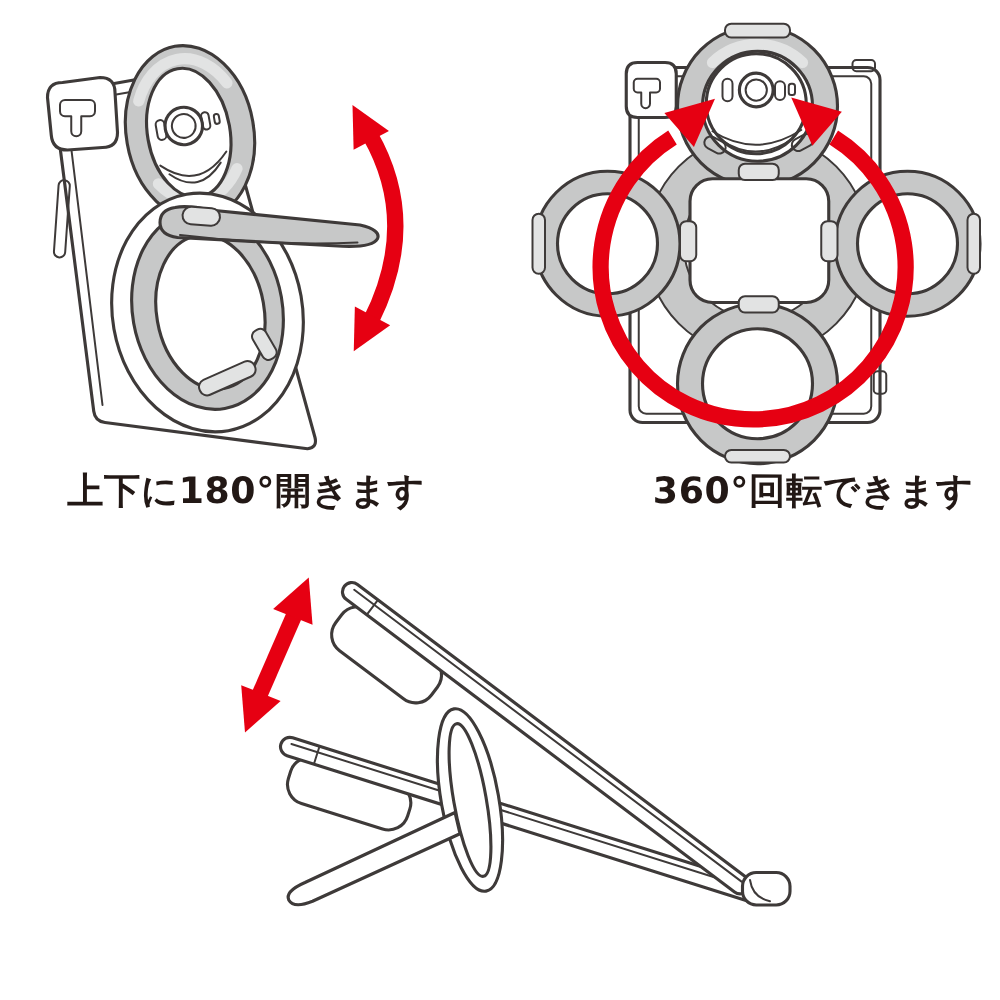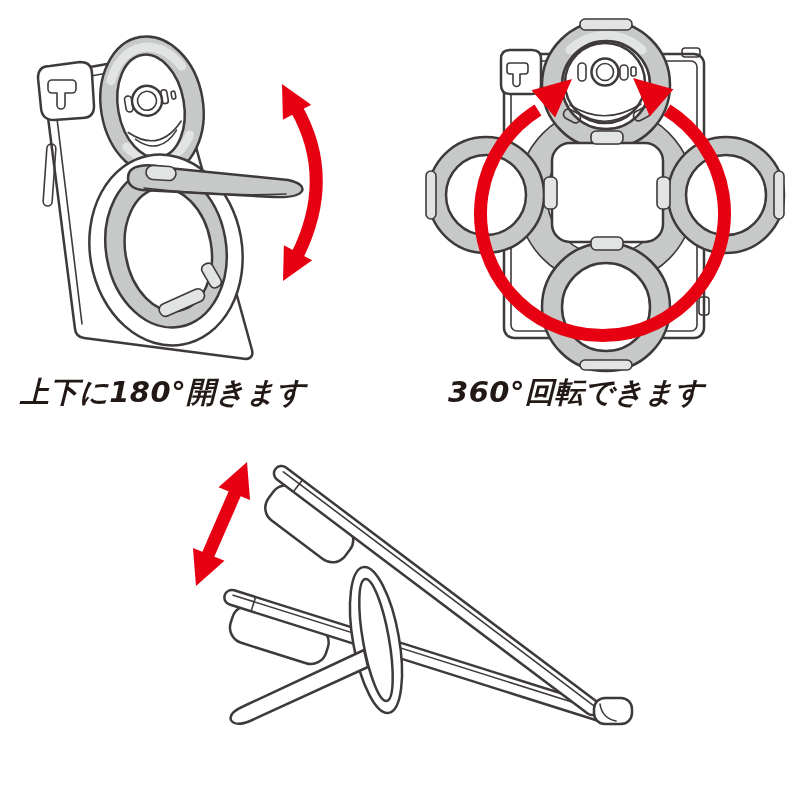--- a/index.html
+++ b/index.html
@@ -2,22 +2,22 @@
 <html><head>
 <meta charset="utf-8">
 <style>
   html,body{margin:0;padding:0;background:#ffffff;}
   .stage{
     position:relative;width:800px;height:800px;background:#ffffff;overflow:hidden;
     font-family:"DejaVu Sans","Liberation Sans",sans-serif;
   }
   .panel-svg{position:absolute;}
   .caption{
-    position:absolute;text-align:left;color:#221815;font-weight:700;
-    font-size:29px;line-height:32px;letter-spacing:0.5px;white-space:nowrap;font-style:italic;
+    position:absolute;text-align:right;color:#221815;font-weight:700;
+    font-size:29px;line-height:32px;letter-spacing:0.5px;white-space:nowrap;
   }
   
   svg .ln{stroke:#3e3a39;stroke-width:2.5;fill:#ffffff;stroke-linejoin:round;stroke-linecap:round;}
   svg .ln-thin{stroke:#3e3a39;stroke-width:1.6;fill:none;stroke-linejoin:round;stroke-linecap:round;}
   svg .gray{stroke:#3e3a39;stroke-width:2.5;fill:#c7c8c8;stroke-linejoin:round;stroke-linecap:round;}
   svg .hl{stroke:#3e3a39;stroke-width:1.6;fill:#e2e3e3;stroke-linejoin:round;}
   svg .hl-arc{stroke:#e2e3e3;stroke-width:9;fill:none;stroke-linecap:round;}
   svg .grayband{stroke:#c7c8c8;stroke-width:30;fill:none;}
   svg .red-stroke{stroke:#e60012;stroke-width:13;fill:none;stroke-linecap:butt;}
   svg .red-fill{fill:#e60012;stroke:none;}
@@ -174,15 +174,15 @@
     </g>
 
     <g>
       <line class="red-stroke" x1="85" y1="57" x2="58" y2="119"></line>
       <polygon class="red-fill" points="0,0 -17,34 17,34" transform="translate(97,26) rotate(22)"></polygon>
       <polygon class="red-fill" points="0,0 -17,34 17,34" transform="translate(46,150) rotate(202)"></polygon>
     </g>
   </svg>
 
   <div class="caption" style="left:20px;top:376px;width:320px">上下に180°開きます</div>
-  <div class="caption" style="left:448px;top:376px;width:320px">360°回転できます</div>
+  <div class="caption" style="left:459px;top:376px;width:320px">360°回転できます</div>
 
 </div>
 
 </body></html>

